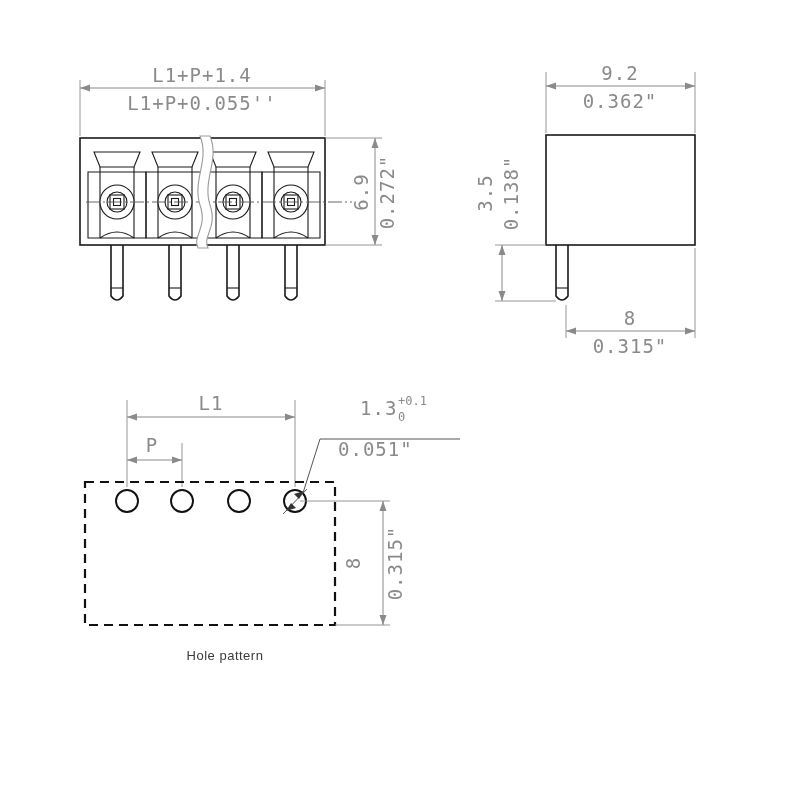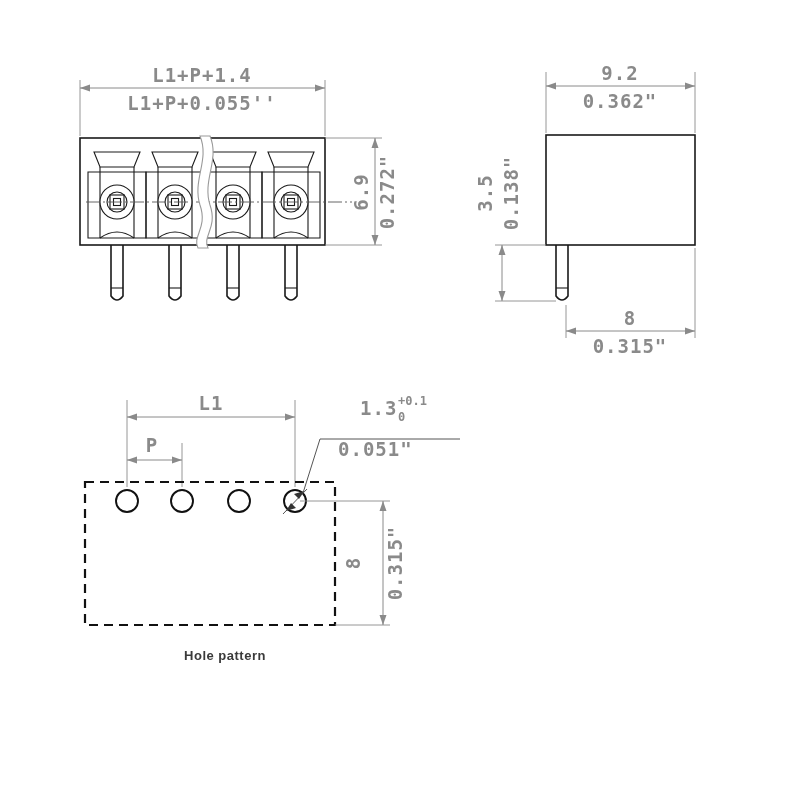--- a/index.html
+++ b/index.html
@@ -14,21 +14,20 @@
     font-family: "Liberation Sans", sans-serif;
     position: relative;
     overflow: hidden;
   }
   #drawing-root {
     position: absolute;
     left: 0;
     top: 0;
     width: 800px;
     height: 800px;
-    font-weight: bold;
   }
   svg#drawing {
     display: block;
     width: 800px;
     height: 800px;
   }
   .part-line {
     fill: none;
     stroke: #1a1a1a;
     stroke-width: 1.6;

